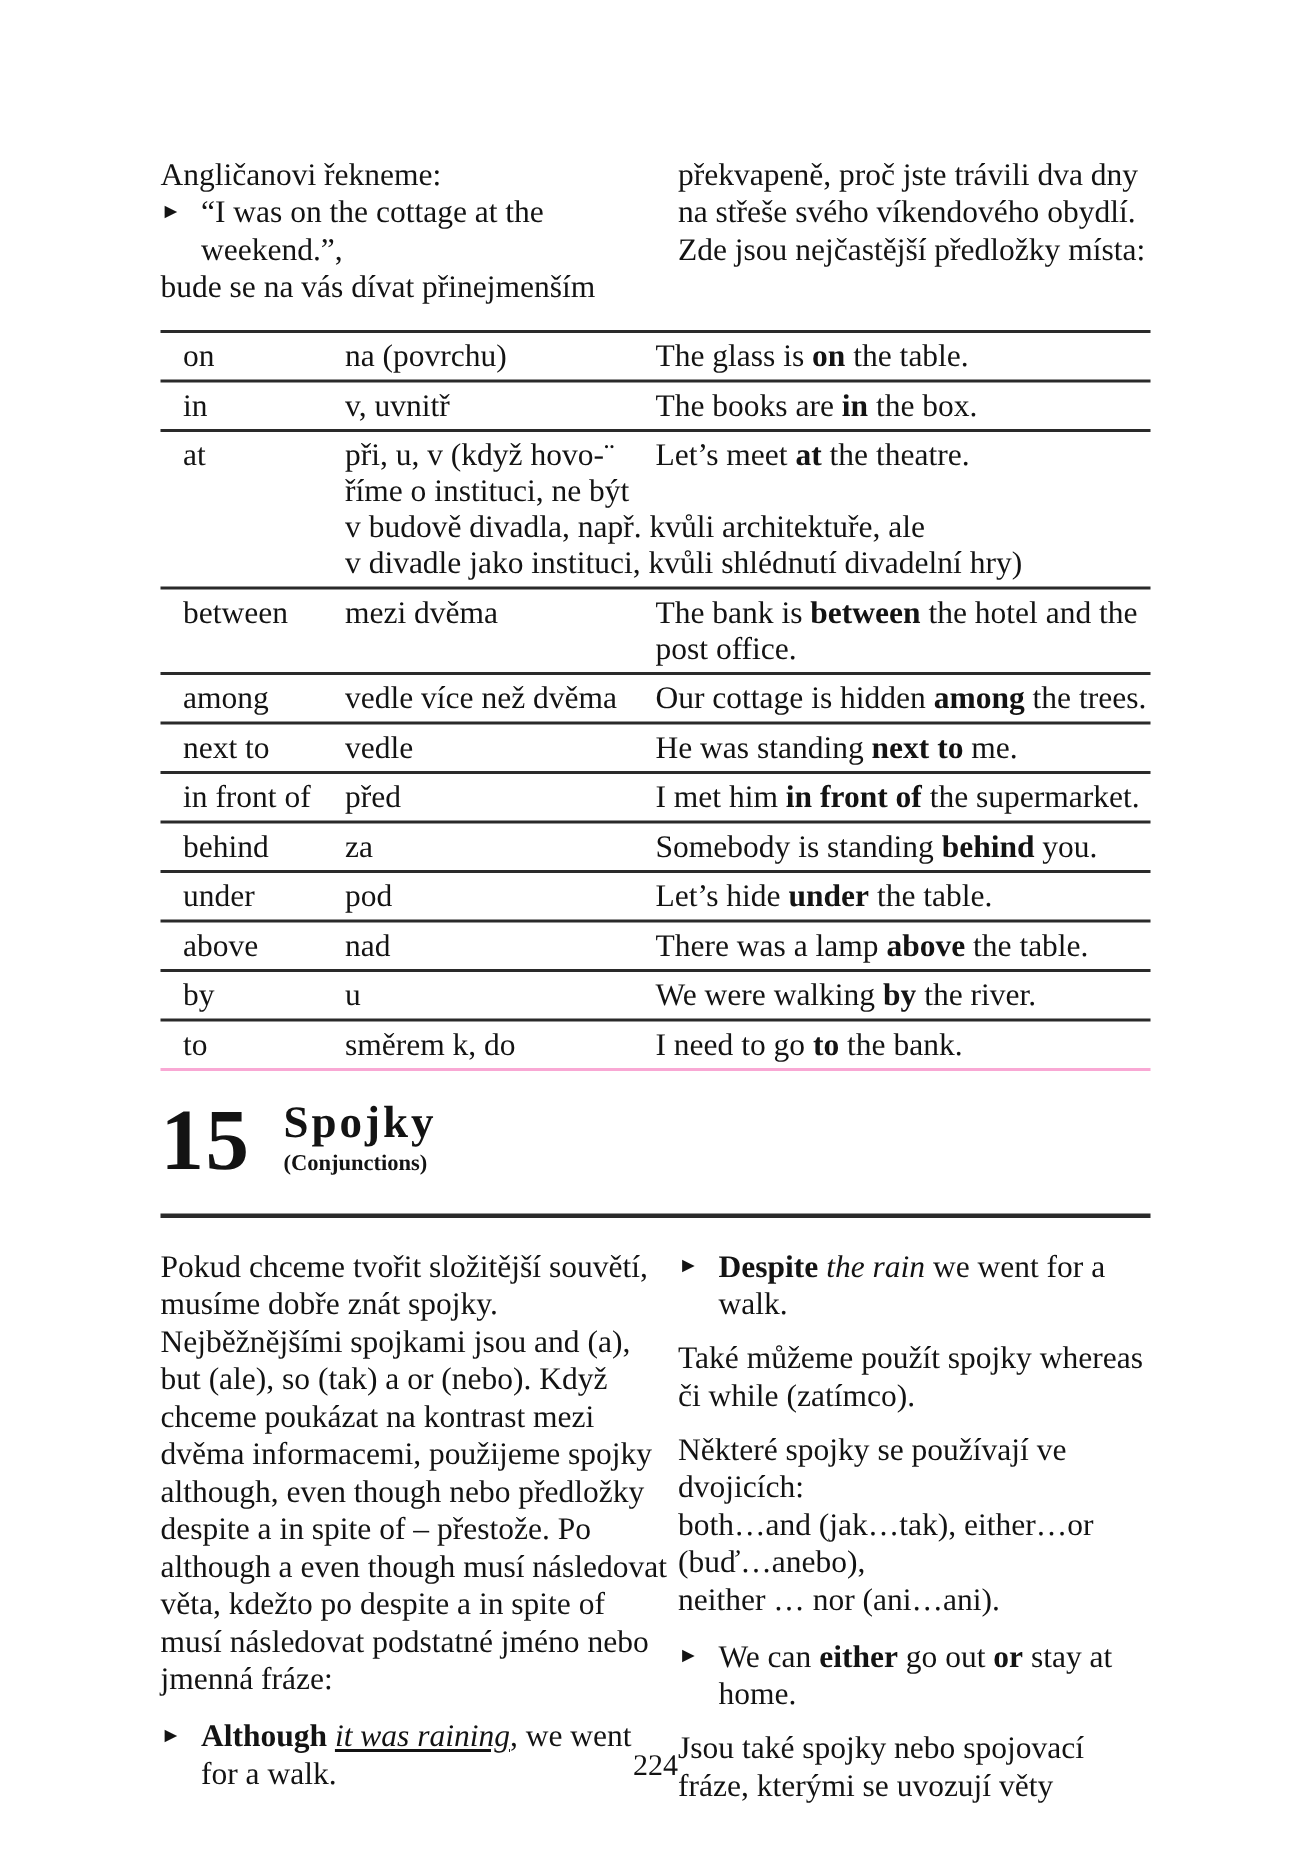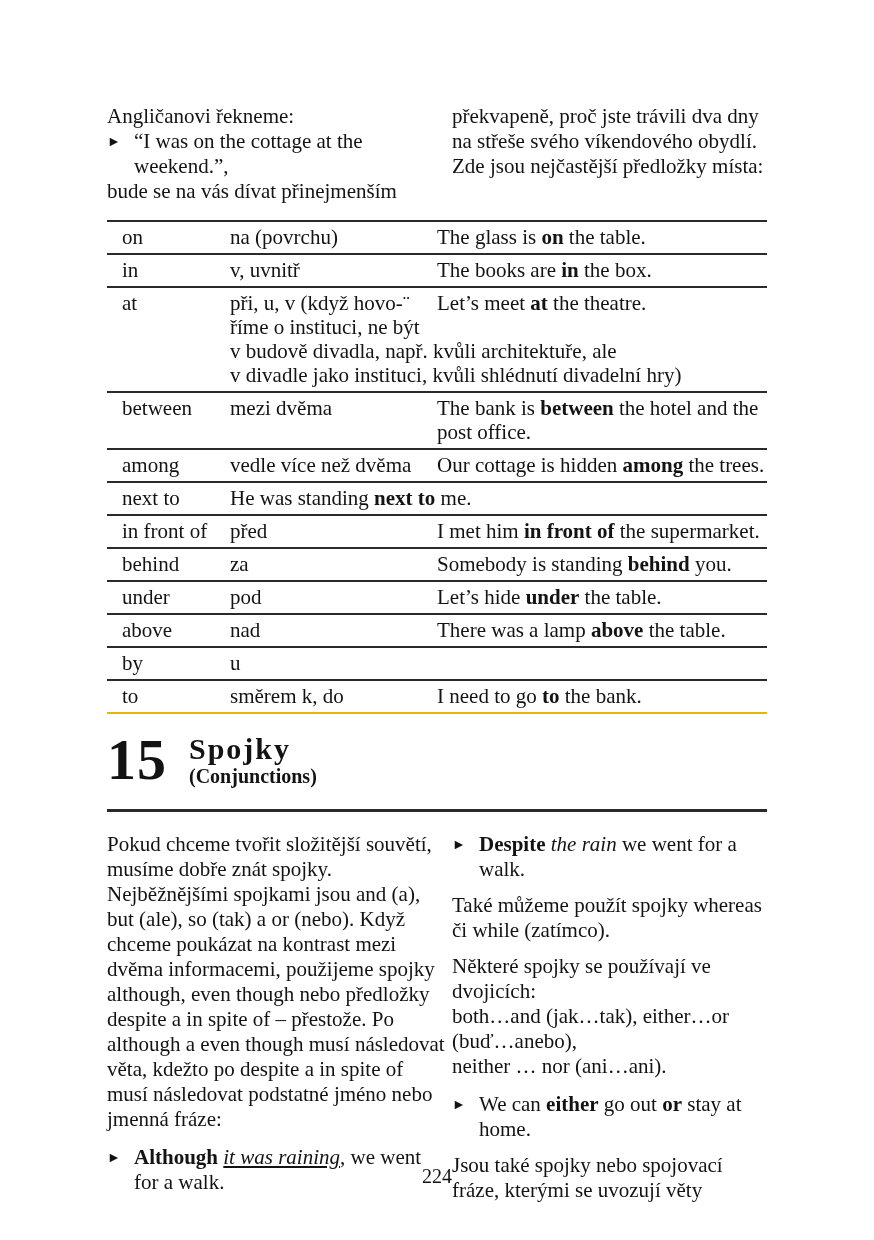--- a/index.html
+++ b/index.html
@@ -14,36 +14,36 @@
   .para{margin:0 0 11px 0;}
   .para:last-child{margin-bottom:0;}
   .intro .para,.intro .bullet{margin:0;}
   .bullet{display:flex;margin:13px 0 11px 0;}
   .bullet .marker{flex:none;width:27px;font-size:14px;line-height:25px;}
   .bullet .bullet-text{flex:1;}
   .b{font-weight:bold;}
   .i{font-style:italic;}
   .u{text-decoration:underline;}
   
-  .ptable{margin-top:16px;border-bottom:2px solid #eab308;}
+  .ptable{margin-top:16px;border-bottom:2px solid #f9a8d4;}
   .trow{display:flex;border-top:2px solid #2a2a2a;padding:3px 0 4px 0;line-height:24px;}
   .c1{flex:none;width:123px;box-sizing:border-box;padding-left:15px;}
   .c2{flex:none;width:207px;font-family:Liberation Serif, serif;}
   .c3{flex:1;}
   .trow.wide{position:relative;}
   .trow.wide .c2{width:auto;flex:1;}
   .trow.wide .c2 div{white-space:nowrap;}
   .trow.wide .c3{position:absolute;left:330px;top:3px;flex:none;}
   
   .chapter{display:flex;align-items:flex-start;margin-top:18px;
            border-bottom:3px solid #2a2a2a;padding-bottom:20px;}
   .chapter-number{font-size:58px;line-height:56px;font-weight:bold;letter-spacing:1px;}
   .chapter-titles{margin-left:22px;padding-top:2px;}
   .chapter-title{font-size:30px;line-height:30px;font-weight:bold;letter-spacing:2px;}
-  .chapter-subtitle{font-size:20px;line-height:25px;font-weight:bold;}
+  .chapter-subtitle{font-size:15px;line-height:25px;font-weight:bold;}
   .body-cols{margin-top:20px;}
   .body-cols .bullet:first-child{margin-top:0;}
   .page-footer{position:absolute;left:0;top:1164px;width:874px;text-align:center;}
   .page-number{font-size:20px;}
 </style>
 </head>
 <body>
 
 <div class="page">
 
@@ -104,20 +104,23 @@
       </div>
       <div class="trow">
         <div class="c1">among</div>
         <div class="c2">
           <div>vedle více než dvěma</div>
         </div>
         <div class="c3"><span>Our cottage is hidden </span><span class="b ">among</span><span> the trees.</span></div>
       </div>
       <div class="trow">
         <div class="c1">next to</div>
+        <div class="c2">
+          <div>vedle</div>
+        </div>
         <div class="c3"><span>He was standing </span><span class="b ">next to</span><span> me.</span></div>
       </div>
       <div class="trow">
         <div class="c1">in front of</div>
         <div class="c2">
           <div>před</div>
         </div>
         <div class="c3"><span>I met him </span><span class="b ">in front of</span><span> the supermarket.</span></div>
       </div>
       <div class="trow">
@@ -139,20 +142,21 @@
         <div class="c2">
           <div>nad</div>
         </div>
         <div class="c3"><span>There was a lamp </span><span class="b ">above</span><span> the table.</span></div>
       </div>
       <div class="trow">
         <div class="c1">by</div>
         <div class="c2">
           <div>u</div>
         </div>
+        <div class="c3"><span>We were walking </span><span class="b ">by</span><span> the river.</span></div>
       </div>
       <div class="trow">
         <div class="c1">to</div>
         <div class="c2">
           <div>směrem k, do</div>
         </div>
         <div class="c3"><span>I need to go </span><span class="b ">to</span><span> the bank.</span></div>
       </div>
     </section>
 

